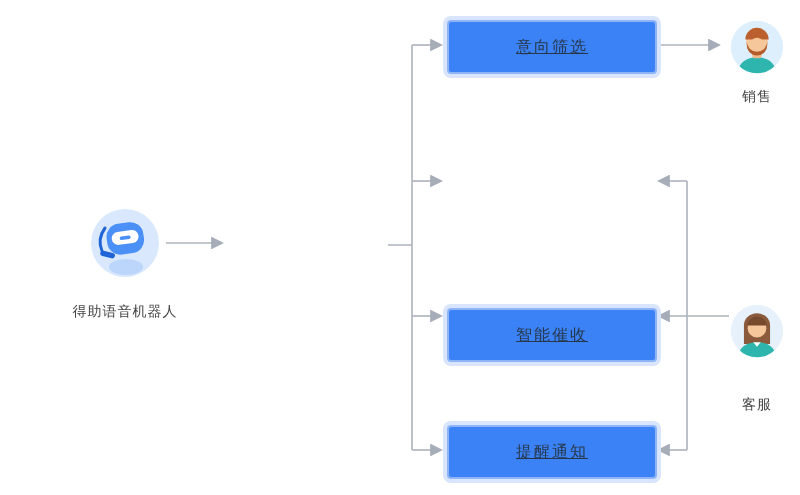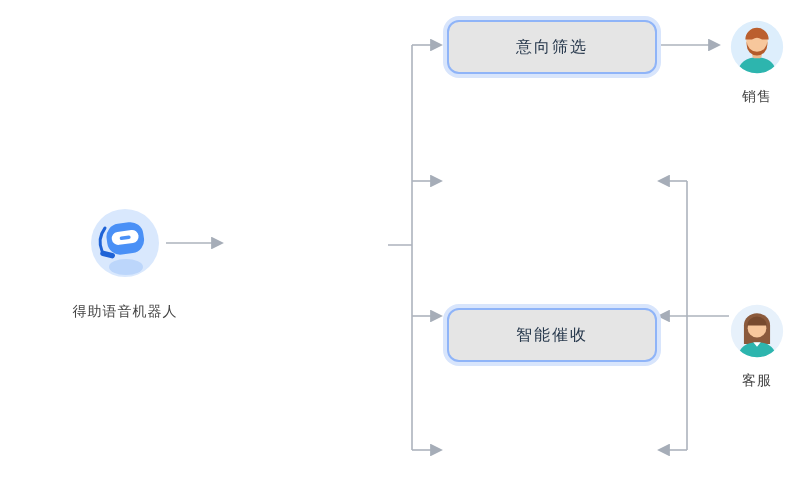--- a/index.html
+++ b/index.html
@@ -11,28 +11,29 @@
     position: relative;
     width: 800px; height: 495px;
     background: #ffffff;
     overflow: hidden;
   }
   .connectors {
     position: absolute; left: 0; top: 0;
   }
   .flow-box {
     position: absolute;
-    background: #e5e5e5;
+    background: #3b82f6;
     border: 2px solid #8fb4f8;
     box-shadow: 0 0 0 4px #d8e5fc;
-    border-radius: 12px;
+    border-radius: 4px;
     display: flex; align-items: center; justify-content: center;
     font-size: 16px;
     color: #27384c;
     letter-spacing: 2px;
+    text-decoration: underline;
   }
   .source-box { left: 232px; top: 222px; width: 156px; height: 46px; }
   .branch-box { left: 447px; width: 206px; height: 50px; }
   .node-label {
     position: absolute;
     text-align: center;
     font-size: 14px;
     color: #454545;
     letter-spacing: 1px;
     font-family: Liberation Serif, serif;
@@ -81,20 +82,23 @@
   </div>
   <div class="node-label" style="left:45px; top:303px; width:160px;text-align:center;">得助语音机器人</div>
 
 
   <div class="flow-box branch-box" style="top:20px;">
     <span>意向筛选</span>
   </div>
   <div class="flow-box branch-box" style="top:308px;">
     <span>智能催收</span>
   </div>
+  <div class="flow-box branch-box" style="top:425px;">
+    <span>提醒通知</span>
+  </div>
 
   <div class="avatar" style="left:729px; top:19px;">
     <svg width="56" height="56" viewBox="0 0 60 60">
       <defs>
         <clipPath id="clip-m">
             <circle cx="30" cy="30" r="28"></circle>
           </clipPath>
       </defs>
       <circle cx="30" cy="30" r="28" fill="#ddeefc"></circle>
       <g clip-path="url(#clip-m)">
@@ -119,15 +123,15 @@
       <circle cx="30" cy="30" r="28" fill="#e7f1fb"></circle>
       <g clip-path="url(#clip-f)">
         <path d="M16 44 V24 a14 13 0 0 1 28 0 V44 Z" fill="#8b5a3c"></path>
         <path d="M9 62 C9 48 18 42 30 42 C42 42 51 48 51 62 Z" fill="#2db5ae"></path>
         <path d="M26 42 h8 l-4 5 z" fill="#ffffff"></path>
         <circle cx="30" cy="27" r="10" fill="#f7c79c"></circle>
         <path d="M19.5 24 a10.5 9.5 0 0 1 21 0 z" fill="#774a2e"></path>
       </g>
     </svg>
   </div>
-  <div class="node-label" style="left:725px; top:372px; width:64px;text-align:center;">客服</div>
+  <div class="node-label" style="left:725px; top:396px; width:64px;text-align:center;">客服</div>
 
 </div>
 
 </body></html>

